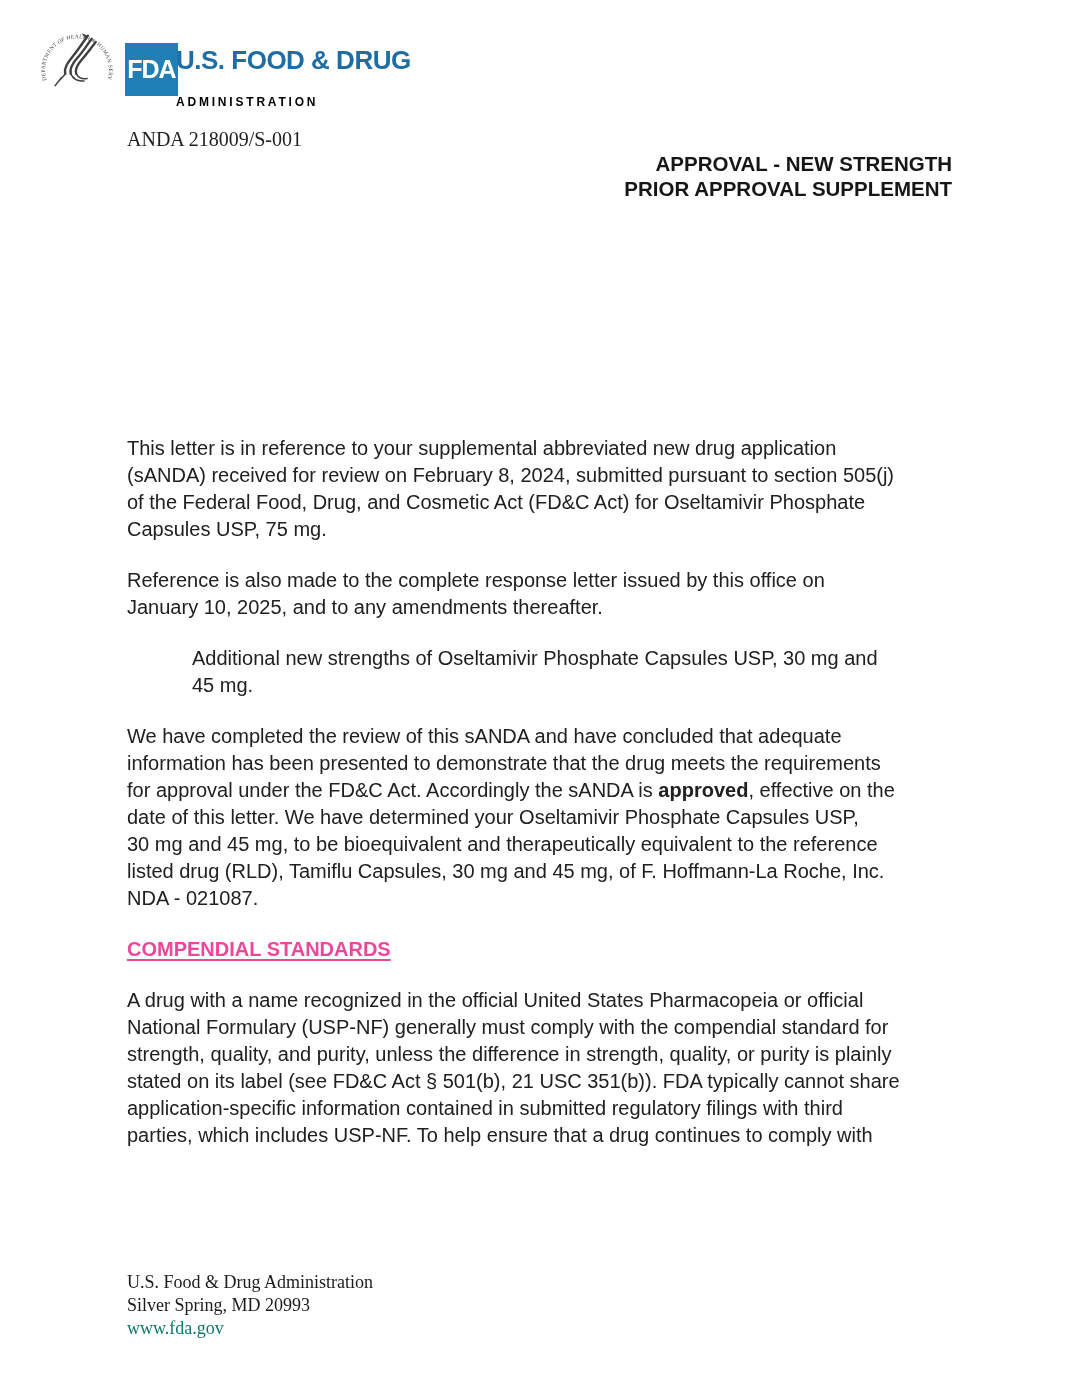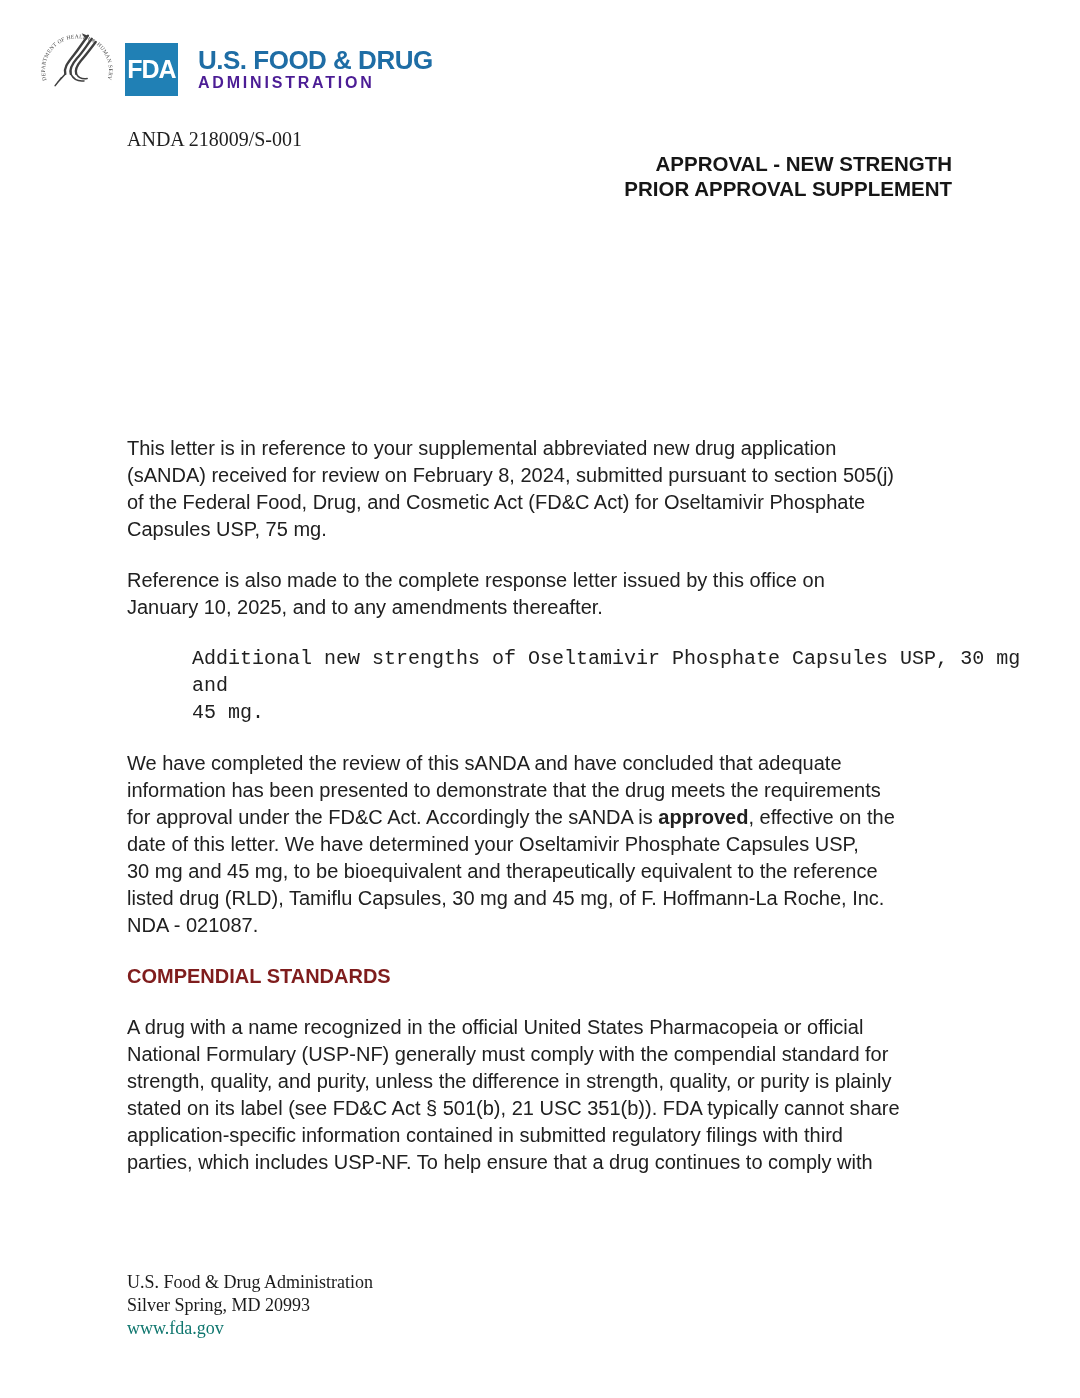--- a/index.html
+++ b/index.html
@@ -41,37 +41,37 @@
     color: #ffffff;
     display: flex;
     align-items: center;
     justify-content: center;
     font-weight: bold;
     font-size: 25px;
     letter-spacing: -1px;
   }
   .brand-words {
     position: absolute;
-    left: 198px;
+    left: 176px;
     top: 47px;
   }
   .brand-line1 {
     font-weight: bold;
     font-size: 26px;
     letter-spacing: -0.5px;
     color: #1e6da5;
     line-height: 26px;
     white-space: nowrap;
   }
   .brand-line2 {
     font-weight: bold;
-    font-size: 16px;
+    font-size: 12px;
     letter-spacing: 2.8px;
-    color: #4c1d95;
-    margin-top: 1px;
+    color: #000000;
+    margin-top: 22px;
     white-space: nowrap;
   }
 
   
   .anda-number {
     position: absolute;
     left: 127px;
     top: 128px;
     font-size: 20px;
     color: #1e1e1e;
@@ -98,27 +98,27 @@
     font-size: 20px;
     line-height: 27px;
     color: #202020;
   }
   .letter-body p {
     margin: 0 0 24px 0;
     white-space: pre-line;
   }
   .indent-block {
     margin-left: 65px !important;
-    font-family: Liberation Mono, monospace;
   }
   .section-heading {
     font-weight: bold;
+    text-decoration: underline;
     text-underline-offset: 3px;
     text-decoration-thickness: 2px;
-    color: #7f1d1d;
+    color: #ec4899;
   }
 
   
   .page-footer {
     position: absolute;
     left: 127px;
     top: 1271px;
     font-family: "Liberation Serif", serif;
     font-weight: normal;
     font-size: 18px;

